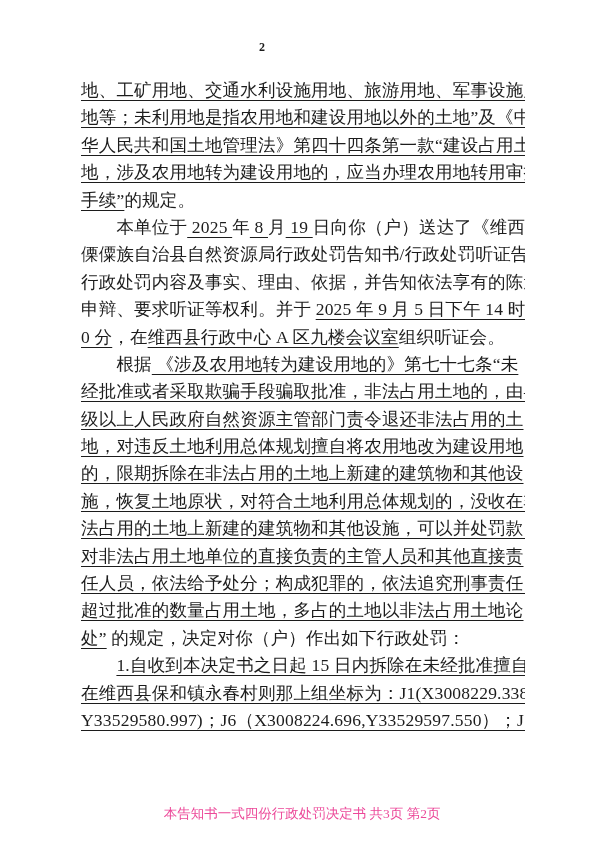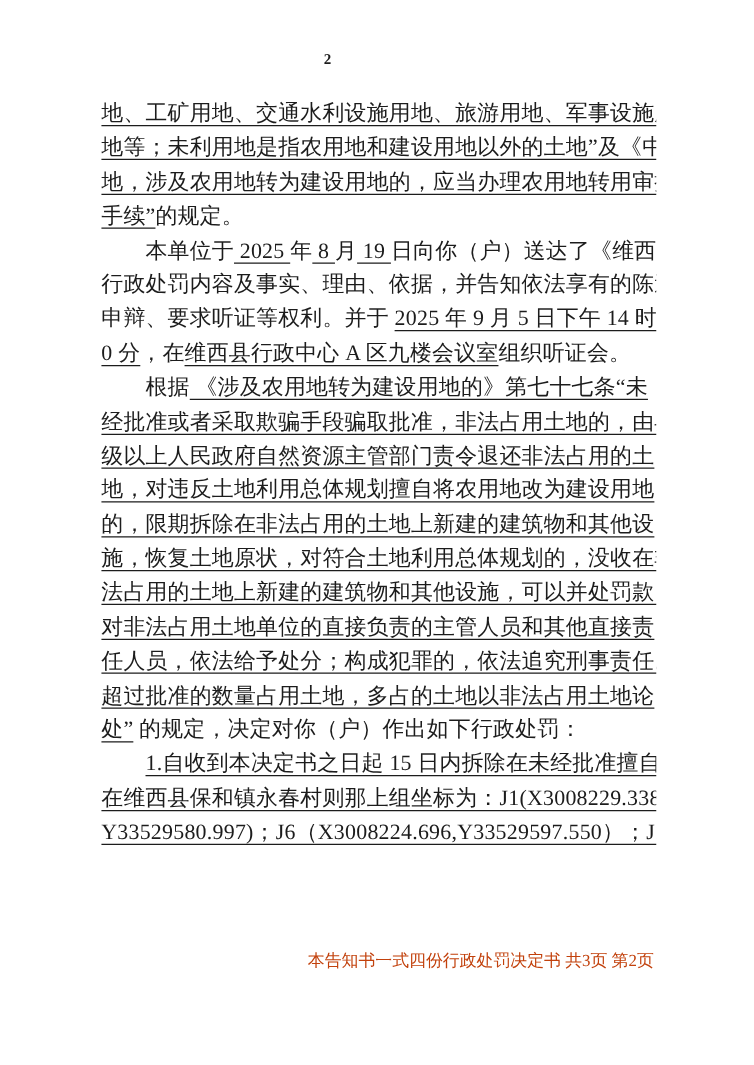--- a/index.html
+++ b/index.html
@@ -37,42 +37,44 @@
       overflow: hidden;
     }
     .line.b { font-weight: normal; }
     .seg-u {
       text-decoration: underline;
       text-underline-offset: 4px;
       text-decoration-thickness: 1px;
     }
     .footer {
       position: absolute;
-      top: 760px;
+      top: 805px;
       left: 81px;
       width: 442px;
       display: flex;
-      justify-content: flex-end;
+      justify-content: center;
       font-size: 13.5px;
       line-height: 18px;
-      color: #c2410c;
+      color: #ec4899;
     }
   </style>
 </head>
 <body>
 
 <div class="page">
   <div class="page-number">2</div>
 
   <div class="doc-body">
       <div class="line"><span class="seg-u">地、工矿用地、交通水利设施用地、旅游用地、军事设施用</span></div>
       <div class="line"><span class="seg-u">地等；未利用地是指农用地和建设用地以外的土地”及《中</span></div>
+      <div class="line"><span class="seg-u">华人民共和国土地管理法》第四十四条第一款“建设占用土</span></div>
       <div class="line"><span class="seg-u">地，涉及农用地转为建设用地的，应当办理农用地转用审批</span></div>
       <div class="line"><span class="seg-u">手续”</span><span>的规定。</span></div>
       <div class="line"><span>　　本单位于</span><span class="seg-u"> 2025 </span><span>年</span><span class="seg-u"> 8 </span><span>月</span><span class="seg-u"> 19 </span><span>日向你（户）送达了《维西</span></div>
+      <div class="line"><span>傈僳族自治县自然资源局行政处罚告知书/行政处罚听证告</span></div>
       <div class="line"><span>行政处罚内容及事实、理由、依据，并告知依法享有的陈述、</span></div>
       <div class="line"><span>申辩、要求听证等权利。并于 </span><span class="seg-u">2025 年 9 月 5 日下午 14 时 3</span></div>
       <div class="line"><span class="seg-u">0 分</span><span>，在</span><span class="seg-u">维西县行政中心 A 区九楼会议室</span><span>组织听证会。</span></div>
       <div class="line"><span>　　根据</span><span class="seg-u"> 《涉及农用地转为建设用地的》第七十七条“未</span></div>
       <div class="line"><span class="seg-u">经批准或者采取欺骗手段骗取批准，非法占用土地的，由县</span></div>
       <div class="line"><span class="seg-u">级以上人民政府自然资源主管部门责令退还非法占用的土</span></div>
       <div class="line"><span class="seg-u">地，对违反土地利用总体规划擅自将农用地改为建设用地</span></div>
       <div class="line"><span class="seg-u">的，限期拆除在非法占用的土地上新建的建筑物和其他设</span></div>
       <div class="line"><span class="seg-u">施，恢复土地原状，对符合土地利用总体规划的，没收在非</span></div>
       <div class="line"><span class="seg-u">法占用的土地上新建的建筑物和其他设施，可以并处罚款；</span></div>

